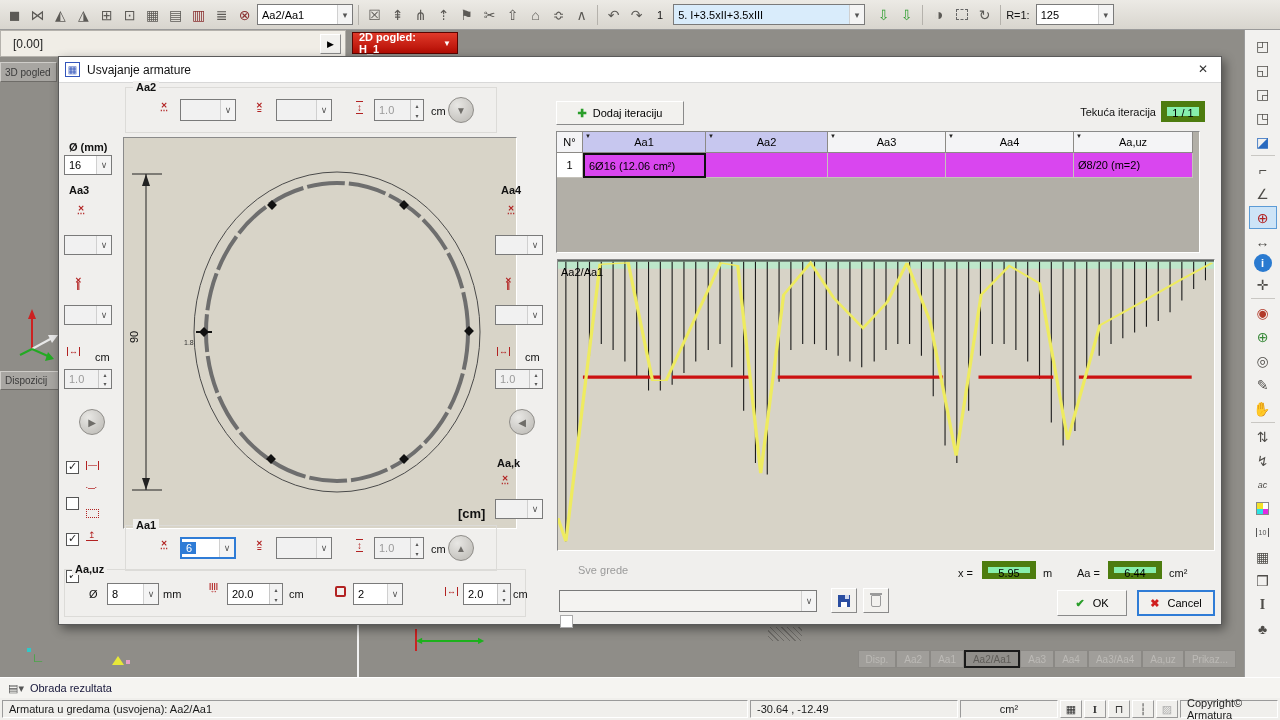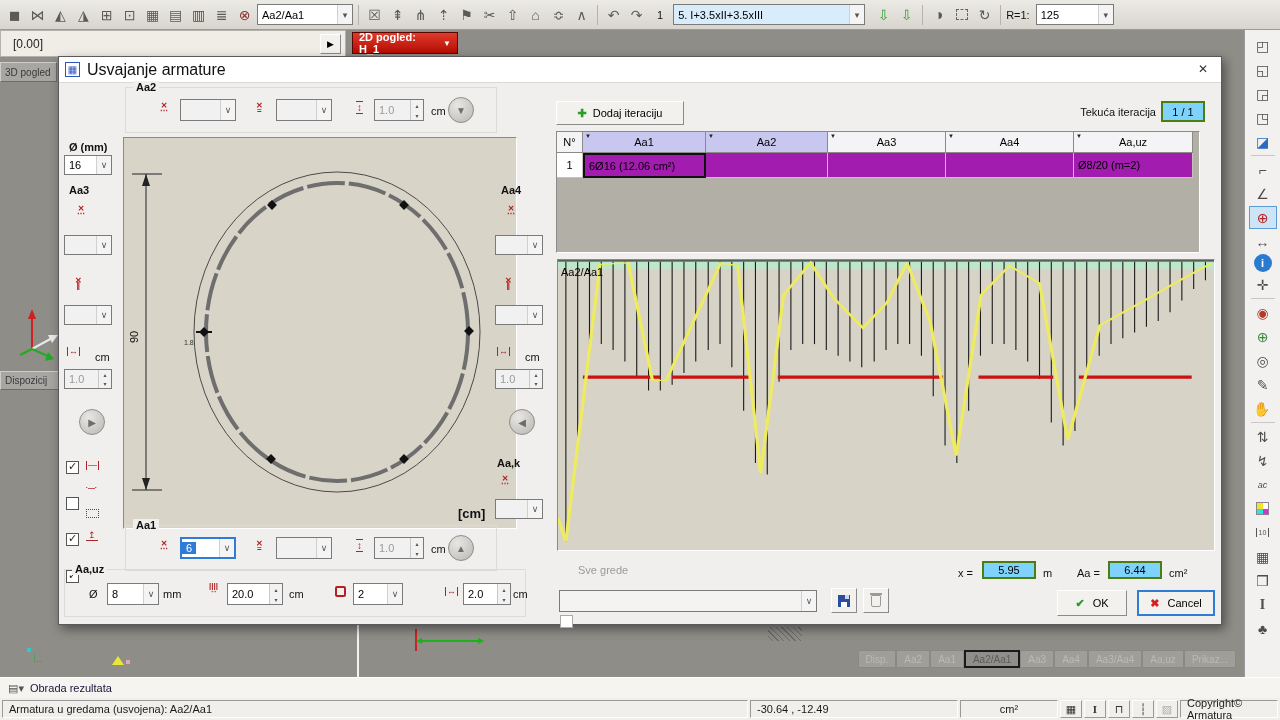--- a/index.html
+++ b/index.html
@@ -52,21 +52,21 @@
   .dim10 { font-size:7px; color:#555; border-left:1px solid #555; border-right:1px solid #555;
     padding:0 2px; line-height:9px; }
 
   
   .dialog { position:absolute; left:58px; top:56px; width:1164px; height:569px;
     background:#f0efed; border:1px solid #5a5a5a; box-shadow:3px 4px 10px rgba(0,0,0,.45); z-index:10; }
   .dlg-title { position:absolute; left:0; top:0; width:100%; height:26px; background:#fff;
     border-bottom:1px solid #d8d8d8; display:flex; align-items:center; }
   .dlg-title .ticon { width:15px; height:15px; margin:0 7px 0 6px; border:1px solid #3355bb;
     color:#3355bb; font-size:10px; display:flex; align-items:center; justify-content:center; }
-  .dlg-title .ttxt { font-size:16px; color:#111; }
+  .dlg-title .ttxt { font-size:12px; color:#111; }
   .dlg-close { position:absolute; right:8px; top:5px; width:20px; height:16px; text-align:center;
     font-size:12px; color:#333; cursor:default; }
 
   .gb { position:absolute; border:1px solid #dcdbd8; }
   .gb-label { position:absolute; top:-7px; left:7px; background:#f0efed; padding:0 3px;
     font-size:11px; font-weight:bold; color:#111; }
   .blabel { font-size:11px; font-weight:bold; color:#111; }
 
   .ric { display:inline-flex; flex-direction:column; align-items:center; color:#b22222;
     font-weight:bold; line-height:.6; font-size:8px; }
@@ -97,29 +97,29 @@
 
   
   .itbtn { position:absolute; height:24px; font-size:11px; gap:6px; }
   .itbtn.dis { color:#a5a39f; background:#eceae6; }
   .tblwrap { position:absolute; background:#b2afa7; border:1px solid;
     border-color:#8a8a8a #fff #fff #8a8a8a; }
   .th { position:absolute; top:0; height:21px; border-right:1px solid #8c8a86; border-bottom:1px solid #8c8a86;
     font-size:11px; display:flex; align-items:center; justify-content:center; background:#f4f4f6; }
   .th .hdropd { position:absolute; left:2px; top:1px; font-size:6px; color:#222; }
   .td { position:absolute; top:21px; height:25px; border-right:1px solid #c5c2ba; border-bottom:1px solid #c5c2ba;
-    font-size:11px; display:flex; align-items:center; padding:0 4px; background:#a21caf; }
+    font-size:11px; display:flex; align-items:center; padding:0 4px; background:#d946ef; }
 
   
   .chart-panel { position:absolute; background:#d7d3c7; border:1px solid;
     border-color:#8a8a8a #fff #fff #8a8a8a; }
   .chart-label { position:absolute; left:3px; top:6px; font-size:11px; color:#000; z-index:2; }
 
-  .fieldbox { background:#7dd3fc; border:2px solid #4d7c0f; font-size:11px; display:flex;
-    align-items:center; justify-content:center; }
+  .fieldbox { background:#86efac; border:6px solid #4d7c0f; font-size:11px; display:flex;
+    align-items:flex-start; justify-content:center; }
   .okbtn, .cancelbtn { position:absolute; height:26px; background:#f2f1ee; border:1px solid;
     border-color:#fff #8a8a8a #8a8a8a #fff; font-size:11px; display:flex; align-items:center;
     justify-content:center; gap:8px; }
   .cancelbtn { border:2px solid #2f7cd6; }
   .floppy { width:12px; height:12px; background:#2a4da0; position:relative; }
   .floppy::before { content:""; position:absolute; left:3px; bottom:0; width:6px; height:5px; background:#fff; }
   .floppy::after { content:""; position:absolute; right:1px; top:0; width:4px; height:4px; background:#cfd8ef; }
   .trash { width:10px; height:12px; border:1px solid #9a9a9a; border-radius:1px 1px 2px 2px; position:relative; }
   .trash::before { content:""; position:absolute; top:-3px; left:-2px; right:-2px; height:2px; background:#9a9a9a; }
 

